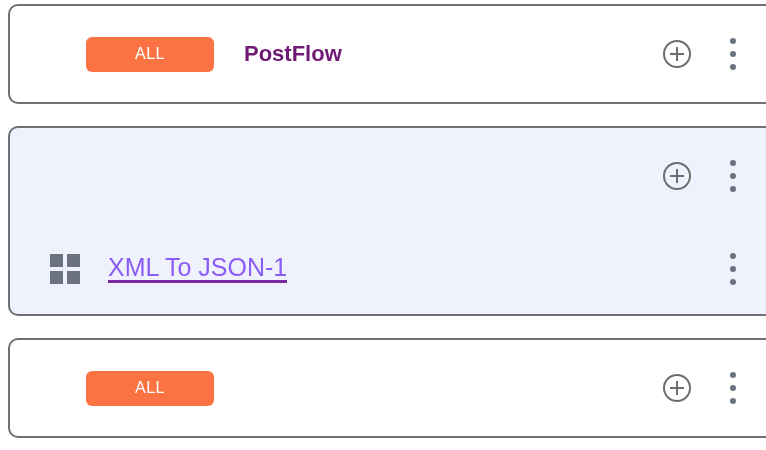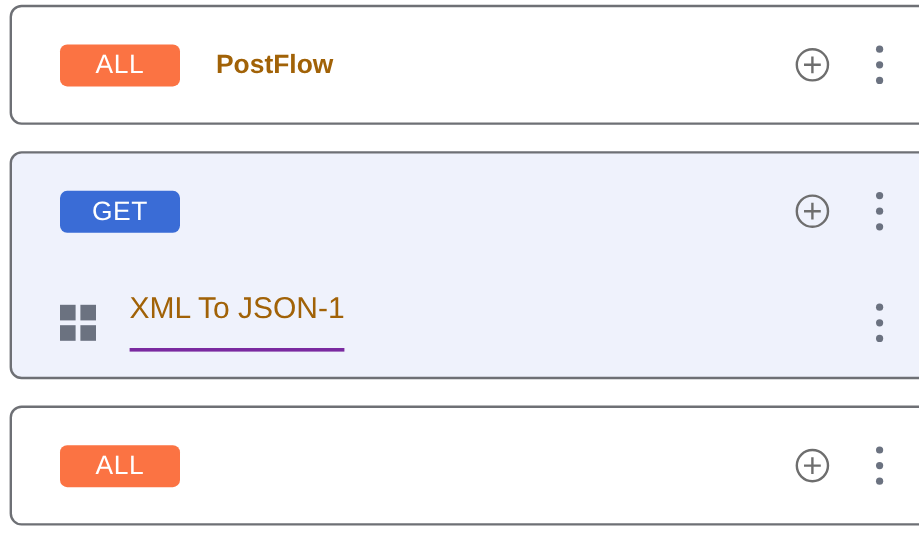--- a/index.html
+++ b/index.html
@@ -44,41 +44,42 @@
     box-sizing: border-box;
   }
   .flow-row.sub-row {
     height: 90px;
     padding-left: 40px;
   }
 
   
   .method-badge {
     flex: 0 0 auto;
-    width: 100px;
+    width: 128px;
     height: 35px;
     border-radius: 6px;
     display: flex;
     align-items: center;
     justify-content: center;
     color: #ffffff;
-    font-size: 22px;
+    font-size: 16px;
     font-weight: 400;
     letter-spacing: 0.5px;
     font-family: "Liberation Sans", sans-serif;
+    margin-left: 36px;
   }
   .method-badge.all { background: #fb7343; }
   .method-badge.get { background: #3a6cd6; }
 
   
   .flow-title {
     margin-left: 30px;
     font-size: 22px;
     font-weight: bold;
-    color: #a16207;
+    color: #701a75;
     white-space: nowrap;
     font-family: "Liberation Sans", sans-serif;
   }
 
   
   .row-actions {
     position: absolute;
     right: 0;
     top: 0;
     height: 100%;
@@ -127,24 +128,24 @@
     display: block;
     width: 13px;
     height: 13px;
   }
 
   
   .policy-link {
     margin-left: 28px;
     font-size: 25px;
     font-weight: 400;
-    color: #a16207;
+    color: #8b5cf6;
     text-decoration: none;
     border-bottom: 3px solid #7a2aa0;
-    padding-bottom: 20px;
+    padding-bottom: 0;
     line-height: 1;
     white-space: nowrap;
     cursor: pointer;
     font-family: "Liberation Sans", sans-serif;
   }
 </style>
 </head>
 <body>
 
 <div id="flow-list">
@@ -163,21 +164,20 @@
           <div class="kebab-icon">
             <div class="dot"></div>
             <div class="dot"></div>
             <div class="dot"></div>
           </div>
         </div>
       </div>
     </div>
     <div class="flow-card selected">
       <div class="flow-row">
-        <div class="method-badge get">GET</div>
         <div class="row-actions">
           <div class="add-icon">
             <svg width="30" height="30" viewBox="0 0 30 30" aria-hidden="true">
               <circle cx="15" cy="15" r="13" fill="none" stroke="#6e6e6e" stroke-width="2"></circle>
               <line x1="15" y1="8" x2="15" y2="22" stroke="#6e6e6e" stroke-width="2"></line>
               <line x1="8" y1="15" x2="22" y2="15" stroke="#6e6e6e" stroke-width="2"></line>
             </svg>
           </div>
           <div class="kebab-icon">
             <div class="dot"></div>

